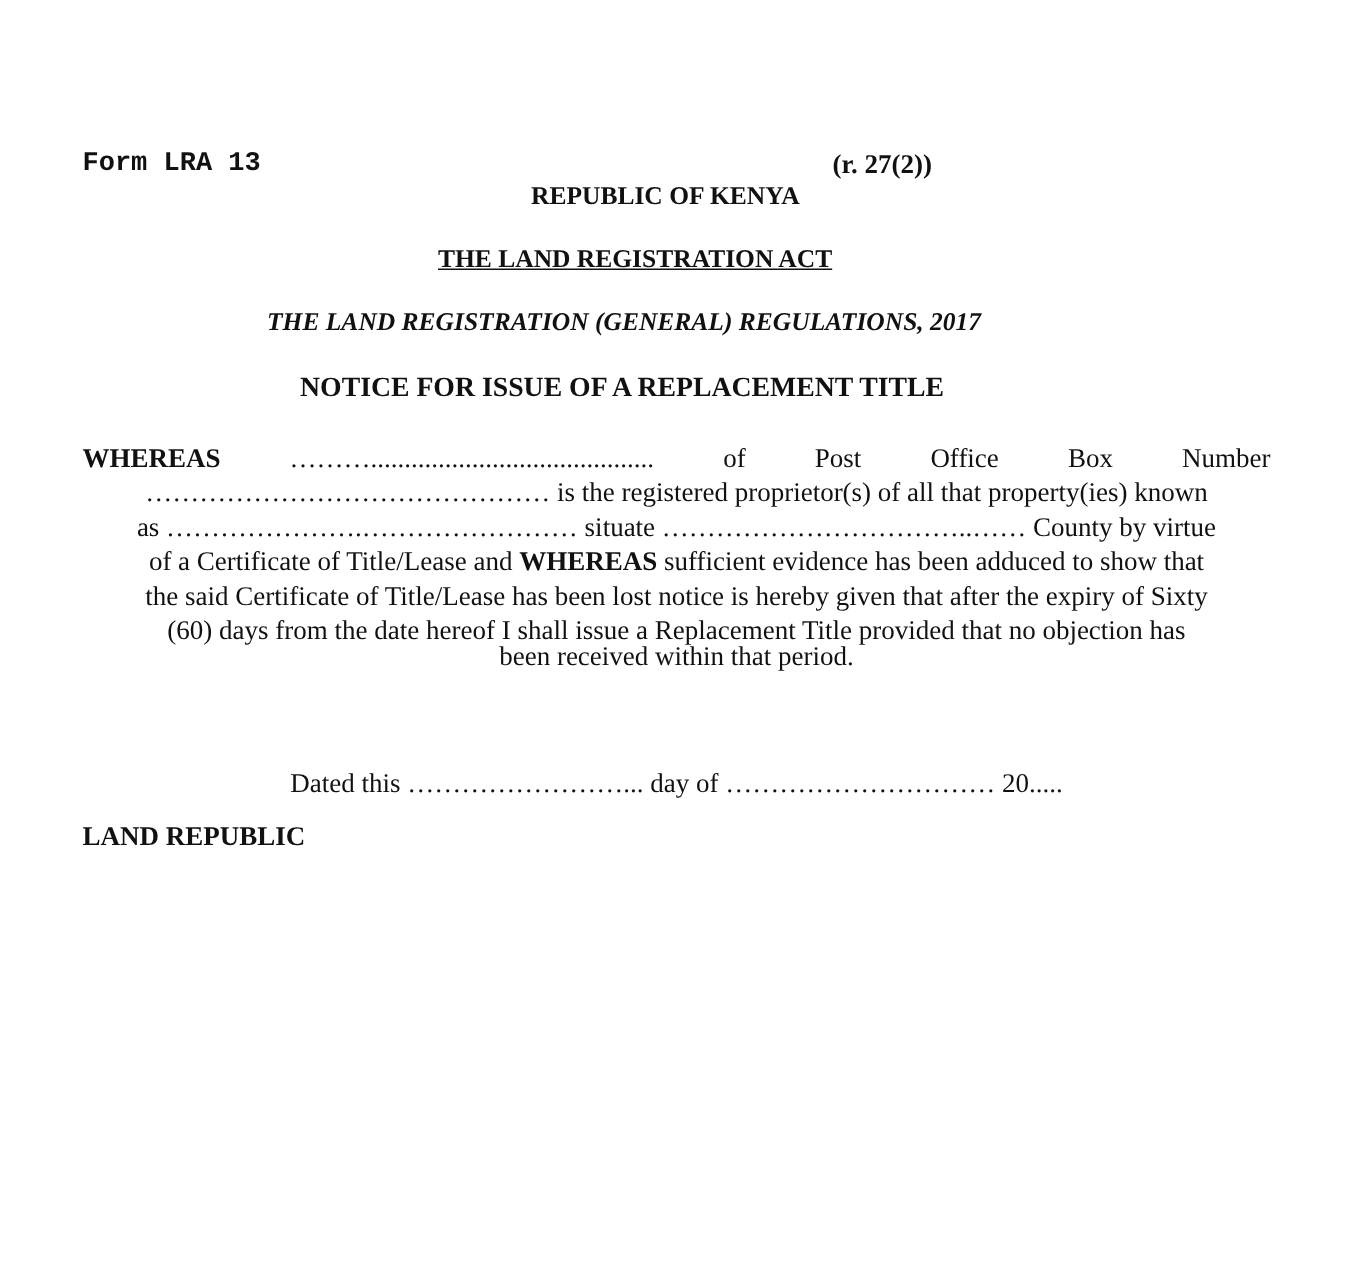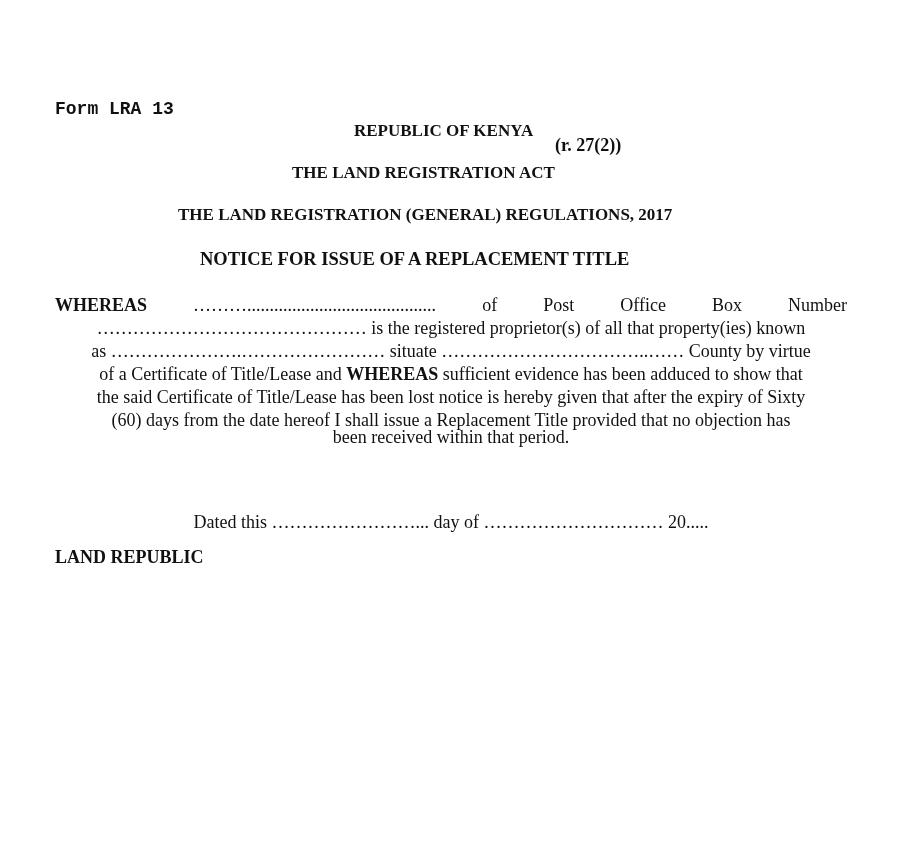--- a/index.html
+++ b/index.html
@@ -10,25 +10,25 @@
   .hdr { font-size: 17px; font-weight: bold; }
   .line { position: absolute; left: 55px; width: 792px; font-size: 18px; line-height: 23px; white-space: nowrap; text-align: center; }
   .just { display: flex; justify-content: space-between; }
 </style>
 </head>
 <body>
 
 <div>
 
   <div class="abs hdr" style="left:55px; top:99px; font-size:18px;font-family:Liberation Mono, monospace;">Form LRA 13</div>
-  <div class="abs hdr" style="left:555px; top:99px; font-size:18px;margin-top:36px;">(r. 27(2))</div>
+  <div class="abs hdr" style="left:555px; top:99px; font-size:18px;">(r. 27(2))</div>
 
   <div class="abs hdr" style="left:354px; top:121px;">REPUBLIC OF KENYA</div>
-  <div class="abs hdr" style="left:292px; top:163px;">THE LAND REGISTRATION ACT</div>
-  <div class="abs hdr" style="left:178px; top:205px;">THE LAND REGISTRATION (GENERAL) REGULATIONS, 2017</div>
+  <div class="abs hdr" style="left:292px; top:163px;text-decoration:underline;">THE LAND REGISTRATION ACT</div>
+  <div class="abs hdr" style="left:178px; top:205px;font-style:italic;">THE LAND REGISTRATION (GENERAL) REGULATIONS, 2017</div>
   <div class="abs hdr" style="left:200px; top:249px; font-size:18.5px;">NOTICE FOR ISSUE OF A REPLACEMENT TITLE</div>
 
   <div>
     <div class="line just" style="top:294px;">
       <span class="b">WHEREAS</span>
       <span>………..........................................</span>
       <span>of</span>
       <span>Post</span>
       <span>Office</span>
       <span>Box</span>

